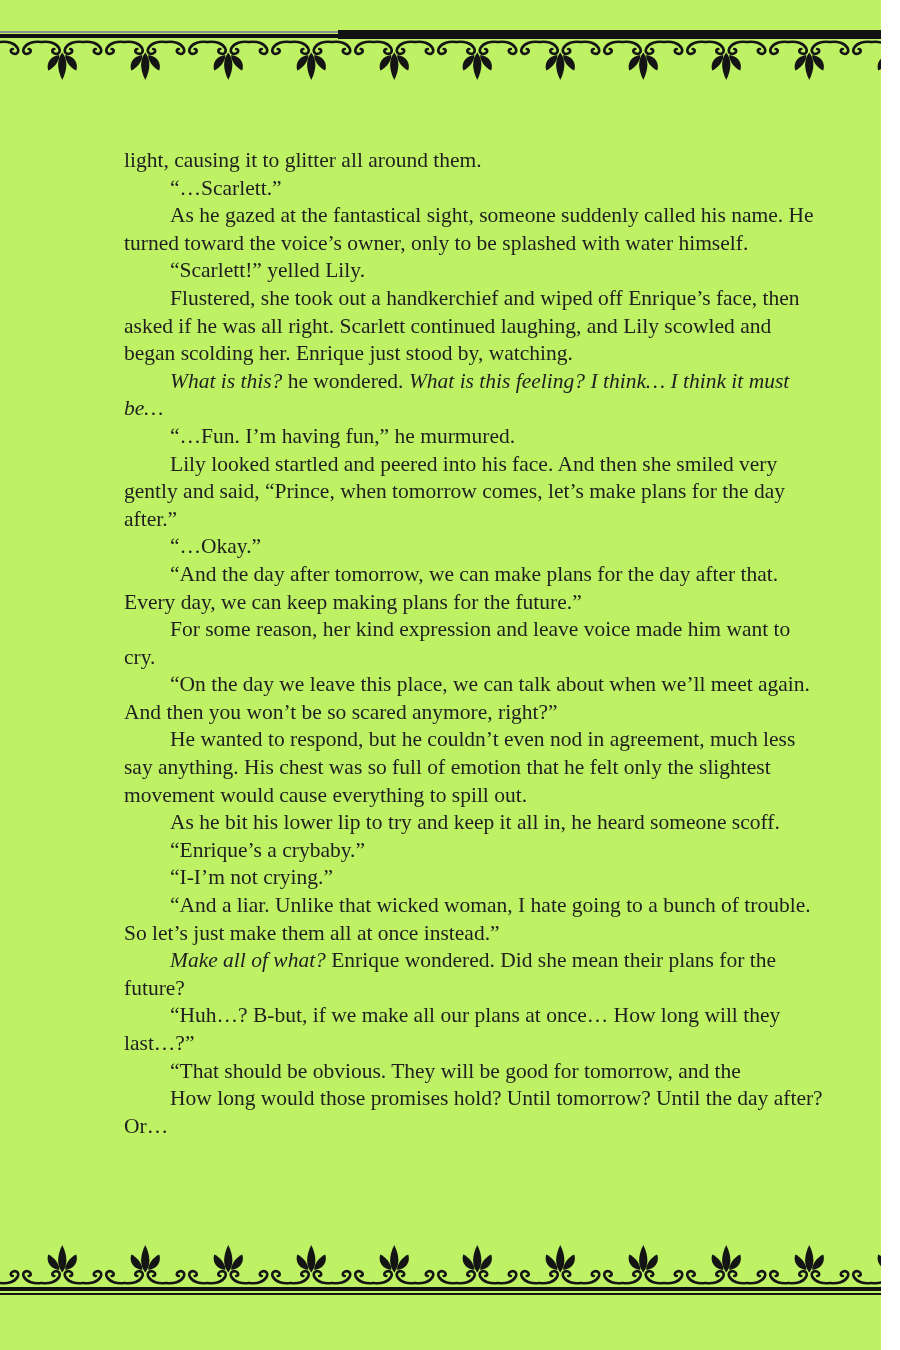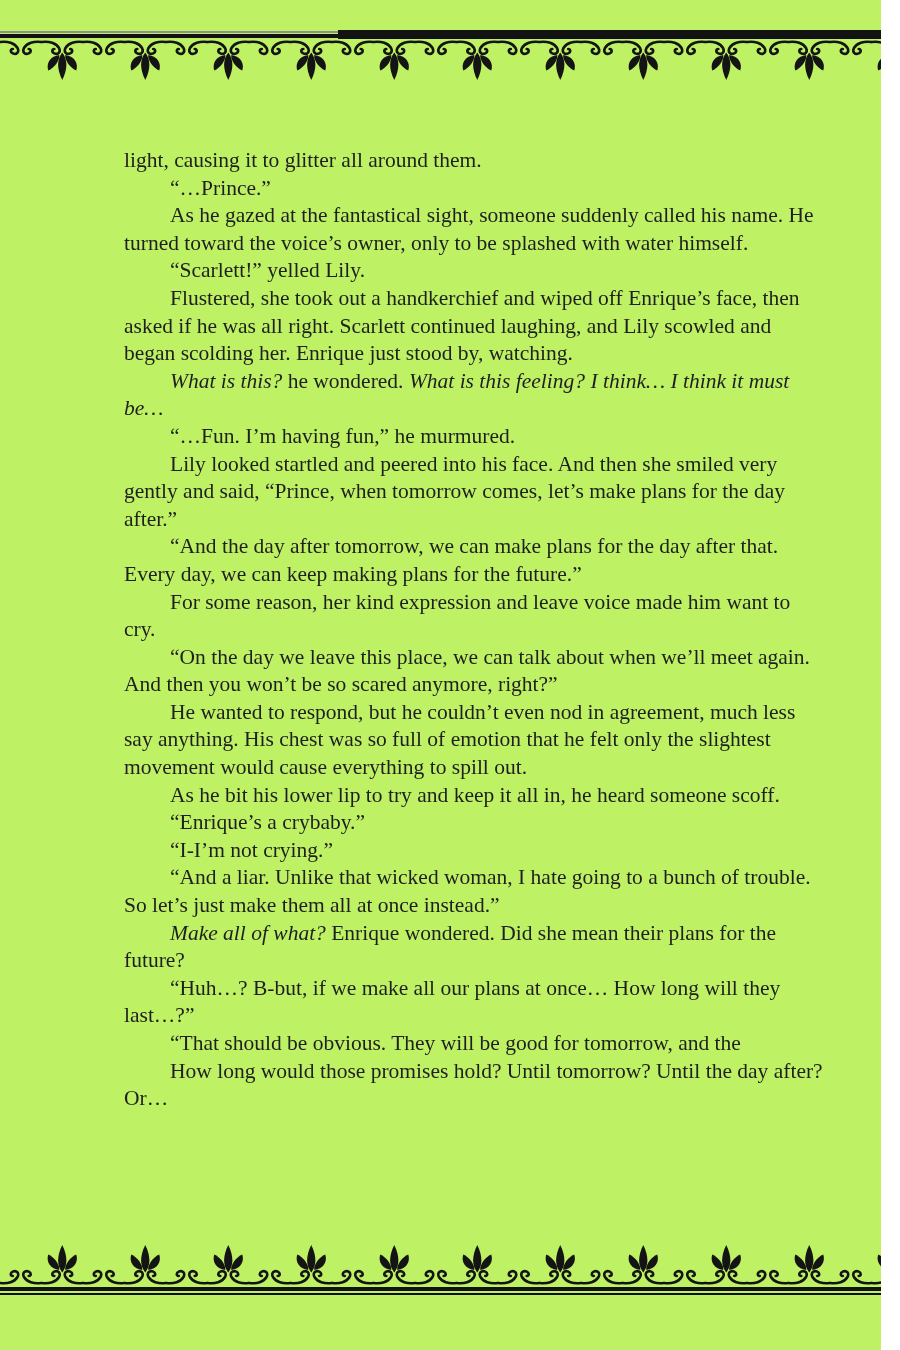--- a/index.html
+++ b/index.html
@@ -79,27 +79,28 @@
   <div class="rule-top-gray"></div>
   <div class="rule-top-left"></div>
   <div class="rule-top-right"></div>
 
   <svg class="orn-top" viewBox="0 0 900 46">
     <use href="#orn-row"></use>
   </svg>
 
   <div class="text-block">
       <p class="para"><span>light, causing it to glitter all around them.</span></p>
-      <p class="para indent"><span>“…Prince.”</span></p>
+      <p class="para indent"><span>“…Scarlett.”</span></p>
       <p class="para indent"><span>As he gazed at the fantastical sight, someone suddenly called his name. He turned toward the voice’s owner, only to be splashed with water himself.</span></p>
       <p class="para indent"><span>“Scarlett!” yelled Lily.</span></p>
       <p class="para indent"><span>Flustered, she took out a handkerchief and wiped off Enrique’s face, then asked if he was all right. Scarlett continued laughing, and Lily scowled and began scolding her. Enrique just stood by, watching.</span></p>
       <p class="para indent"><em>What is this?</em><span> he wondered. </span><em>What is this feeling? I think… I think it must be…</em></p>
       <p class="para indent"><span>“…Fun. I’m having fun,” he murmured.</span></p>
       <p class="para indent"><span>Lily looked startled and peered into his face. And then she smiled very gently and said, “Prince, when tomorrow comes, let’s make plans for the day after.”</span></p>
+      <p class="para indent"><span>“…Okay.”</span></p>
       <p class="para indent"><span>“And the day after tomorrow, we can make plans for the day after that. Every day, we can keep making plans for the future.”</span></p>
       <p class="para indent"><span>For some reason, her kind expression and leave voice made him want to cry.</span></p>
       <p class="para indent"><span>“On the day we leave this place, we can talk about when we’ll meet again. And then you won’t be so scared anymore, right?”</span></p>
       <p class="para indent"><span>He wanted to respond, but he couldn’t even nod in agreement, much less say anything. His chest was so full of emotion that he felt only the slightest movement would cause everything to spill out.</span></p>
       <p class="para indent"><span>As he bit his lower lip to try and keep it all in, he heard someone scoff.</span></p>
       <p class="para indent"><span>“Enrique’s a crybaby.”</span></p>
       <p class="para indent"><span>“I-I’m not crying.”</span></p>
       <p class="para indent"><span>“And a liar. Unlike that wicked woman, I hate going to a bunch of trouble. So let’s just make them all at once instead.”</span></p>
       <p class="para indent"><em>Make all of what?</em><span> Enrique wondered. Did she mean their plans for the future?</span></p>
       <p class="para indent"><span>“Huh…? B-but, if we make all our plans at once… How long will they last…?”</span></p>

